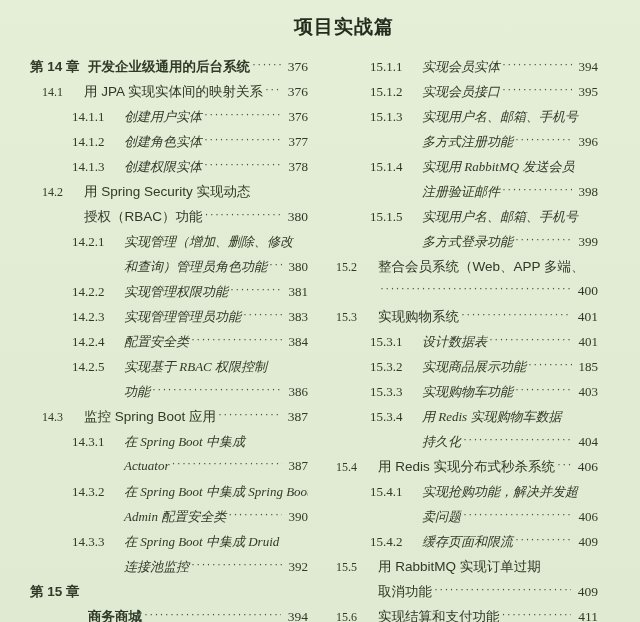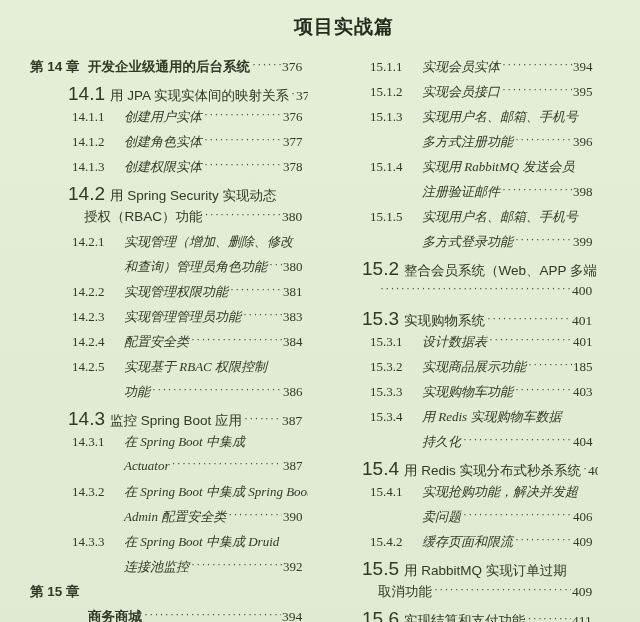--- a/index.html
+++ b/index.html
@@ -67,21 +67,21 @@
     position: relative;
     top: -3px;
     color: #4a5743;
     font-size: 12px;
     letter-spacing: 1.2px;
     line-height: 1;
     min-width: 4px;
   }
   .pg {
     flex: 0 0 auto;
-    text-align: left;
+    text-align: right;
     color: #2f3b28;
   }
 
   
   .lvl-chapter .num {
     font-weight: bold;
     font-size: 13.5px;
     font-family: "Liberation Sans", sans-serif;
     width: 58px;
   }
@@ -93,24 +93,23 @@
   .lvl-chapter .pg {
     font-size: 13.5px;
     font-family: "Liberation Serif", serif;
     min-width: 26px;
   }
   .lvl-chapter .cont { padding-left: 58px; }
 
   
   .lvl-section { padding-left: 12px; }
   .lvl-section .num {
-    font-size: 19px;
-    font-family: Liberation Sans, sans-serif;
+    font-size: 12px;
+    font-family: Liberation Serif, serif;
     width: 42px;
-    margin-left: 26px;
   }
   .lvl-section .txt {
     font-size: 13.5px;
     font-family: "Liberation Sans", sans-serif;
   }
   .lvl-section .pg {
     font-size: 13.5px;
     font-family: "Liberation Serif", serif;
     min-width: 26px;
   }

